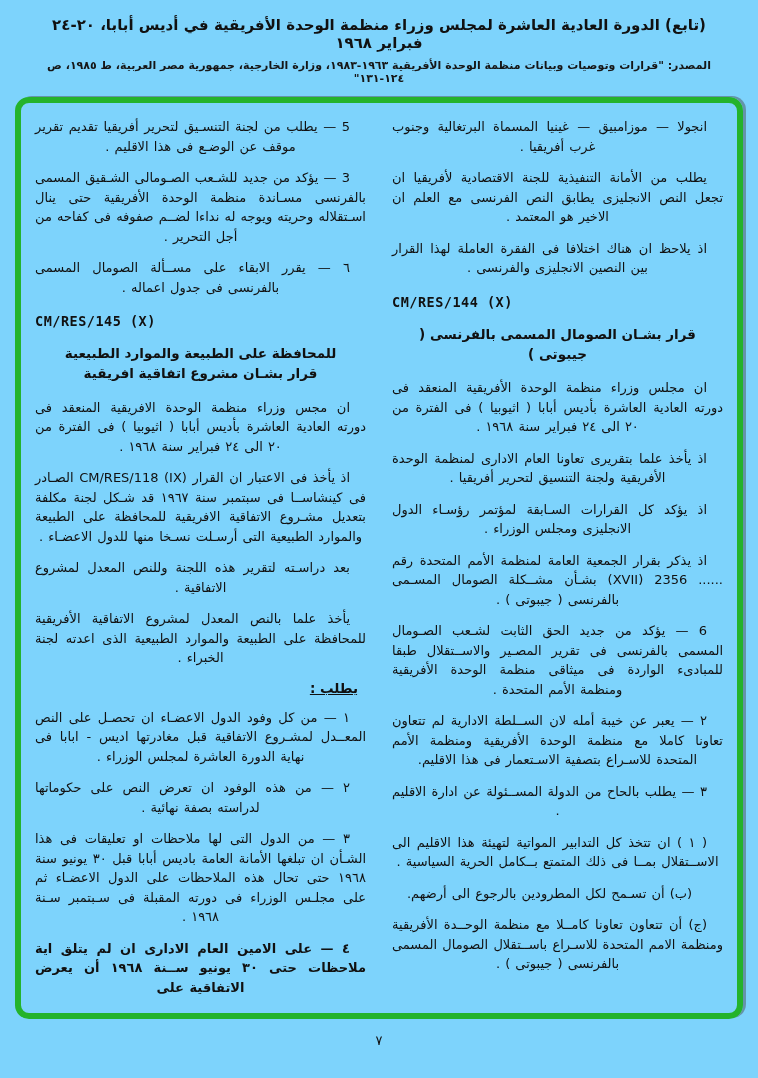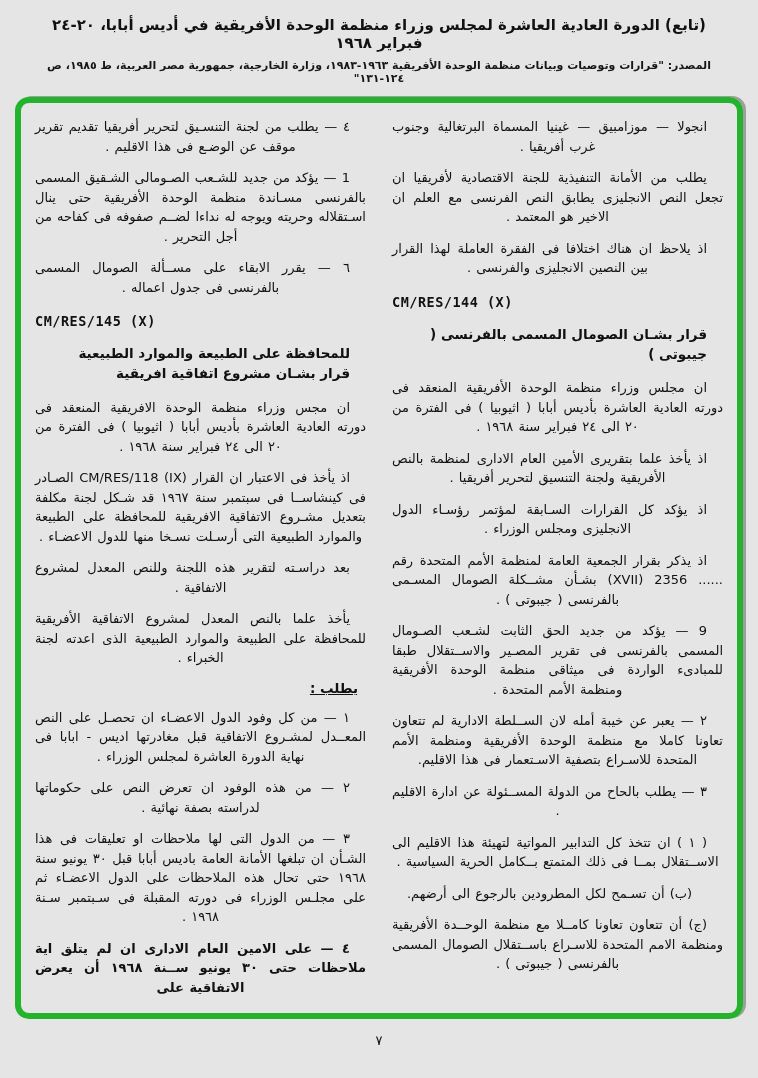--- a/index.html
+++ b/index.html
@@ -1,18 +1,18 @@
 <!DOCTYPE html>
 <html lang="ar"><head>
 <meta charset="utf-8">
 <style>
   html,body{margin:0;padding:0;background:#ffffff;}
   .page{
     width:758px;height:1078px;box-sizing:border-box;
-    background:#e5e5e5;color:#111;
+    background:#7dd3fc;color:#111;
     font-family:"DejaVu Sans",sans-serif;
     position:relative;overflow:hidden;
   }
   .header{
     text-align:center;direction:rtl;
     padding-top:16px;
   }
   .header .line1{
     font-size:15px;font-weight:bold;letter-spacing:0;
     margin:0 30px 7px;
@@ -41,22 +41,22 @@
     word-spacing:1px;
   }
   .res-number{
     direction:ltr;text-align:left;
     font-family:"DejaVu Sans Mono",monospace;
     font-size:13.5px;letter-spacing:.5px;
     margin:16px 0 14px;
     font-weight:bold;
   }
   .res-title{
-    font-size:13.5px;font-weight:bold;text-align:right;
-    margin:0 16px 14px;line-height:1.5;
+    font-size:13.5px;font-weight:bold;text-align:center;
+    margin:0 10px 14px;line-height:1.5;
   }
   .requests-label{
     font-size:13.5px;font-weight:bold;text-align:right;
     text-decoration:underline;
     margin:4px 8px 12px;
   }
   .strong{font-weight:bold;}
   .page-number{
     text-align:center;font-size:13px;margin-top:14px;
   }
@@ -74,34 +74,34 @@
   <div class="frame">
     <div class="cols">
 
       <section class="col">
         <p>انجولا — موزامبيق — غينيا المسماة البرتغالية وجنوب غرب أفريقيا .</p>
         <p>يطلب من الأمانة التنفيذية للجنة الاقتصادية لأفريقيا ان تجعل النص الانجليزى يطابق النص الفرنسى مع العلم ان الاخير هو المعتمد .</p>
         <p>اذ يلاحظ ان هناك اختلافا فى الفقرة العاملة لهذا القرار بين النصين الانجليزى والفرنسى .</p>
         <div class="res-number">CM/RES/144 (X)</div>
         <div class="res-title">قرار بشـان الصومال المسمى بالفرنسى ( جيبوتى )</div>
         <p>ان مجلس وزراء منظمة الوحدة الأفريقية المنعقد فى دورته العادية العاشرة بأديس أبابا ( اثيوبيا ) فى الفترة من ٢٠ الى ٢٤ فبراير سنة ١٩٦٨ .</p>
-        <p>اذ يأخذ علما بتقريرى الأمين العام الادارى لمنظمة بالنص الأفريقية ولجنة التنسيق لتحرير أفريقيا .</p>
+        <p>اذ يأخذ علما بتقريرى تعاونا العام الادارى لمنظمة الوحدة الأفريقية ولجنة التنسيق لتحرير أفريقيا .</p>
         <p>اذ يؤكد كل القرارات السـابقة لمؤتمر رؤسـاء الدول الانجليزى ومجلس الوزراء .</p>
         <p>اذ يذكر بقرار الجمعية العامة لمنظمة الأمم المتحدة رقم ...... 2356 (XVII) بشـأن مشــكلة الصومال المسـمى بالفرنسى ( جيبوتى ) .</p>
-        <p>9 — يؤكد من جديد الحق الثابت لشـعب الصـومال المسمى بالفرنسى فى تقرير المصـير والاســتقلال طبقا للمبادىء الواردة فى ميثاقى منظمة الوحدة الأفريقية ومنظمة الأمم المتحدة .</p>
+        <p>6 — يؤكد من جديد الحق الثابت لشـعب الصـومال المسمى بالفرنسى فى تقرير المصـير والاســتقلال طبقا للمبادىء الواردة فى ميثاقى منظمة الوحدة الأفريقية ومنظمة الأمم المتحدة .</p>
         <p>٢ — يعبر عن خيبة أمله لان الســلطة الادارية لم تتعاون تعاونا كاملا مع منظمة الوحدة الأفريقية ومنظمة الأمم المتحدة للاسـراع بتصفية الاسـتعمار فى هذا الاقليم.</p>
         <p>٣ — يطلب بالحاح من الدولة المســئولة عن ادارة الاقليم .</p>
         <p>( ١ ) ان تتخذ كل التدابير المواتية لتهيئة هذا الاقليم الى الاســتقلال بمــا فى ذلك المتمتع بــكامل الحرية السياسية .</p>
         <p>(ب) أن تسـمح لكل المطرودين بالرجوع الى أرضهم.</p>
         <p>(ج) أن تتعاون تعاونا كامــلا مع منظمة الوحــدة الأفريقية ومنظمة الامم المتحدة للاسـراع باســتقلال الصومال المسمى بالفرنسى ( جيبوتى ) .</p>
       </section>
 
       <section class="col">
-        <p>٤ — يطلب من لجنة التنسـيق لتحرير أفريقيا تقديم تقرير موقف عن الوضـع فى هذا الاقليم .</p>
-        <p>1 — يؤكد من جديد للشـعب الصـومالى الشـقيق المسمى بالفرنسى مسـاندة منظمة الوحدة الأفريقية حتى ينال اسـتقلاله وحريته ويوجه له نداءا لضــم صفوفه فى كفاحه من أجل التحرير .</p>
+        <p>5 — يطلب من لجنة التنسـيق لتحرير أفريقيا تقديم تقرير موقف عن الوضـع فى هذا الاقليم .</p>
+        <p>3 — يؤكد من جديد للشـعب الصـومالى الشـقيق المسمى بالفرنسى مسـاندة منظمة الوحدة الأفريقية حتى ينال اسـتقلاله وحريته ويوجه له نداءا لضــم صفوفه فى كفاحه من أجل التحرير .</p>
         <p>٦ — يقرر الابقاء على مســألة الصومال المسمى بالفرنسى  فى جدول اعماله .</p>
         <div class="res-number">CM/RES/145 (X)</div>
         <div class="res-title">
           <div>للمحافظة على الطبيعة والموارد الطبيعية</div>
           <div>قرار بشـان مشروع اتفاقية افريقية</div>
         </div>
         <p>ان مجس وزراء منظمة الوحدة الافريقية المنعقد فى دورته العادية العاشرة بأديس أبابا ( اثيوبيا ) فى الفترة من ٢٠ الى ٢٤ فبراير سنة ١٩٦٨ .</p>
         <p>اذ يأخذ فى الاعتبار ان القرار CM/RES/118 (IX) الصـادر فى كينشاســا فى سبتمبر سنة ١٩٦٧ قد شـكل لجنة مكلفة بتعديل مشـروع الاتفاقية الافريقية للمحافظة على الطبيعة والموارد الطبيعية التى أرسـلت نسـخا منها للدول الاعضـاء .</p>
         <p>بعد دراسـته لتقرير هذه اللجنة وللنص المعدل لمشروع الاتفاقية .</p>
         <p>يأخذ علما بالنص المعدل لمشروع الاتفاقية الأفريقية للمحافظة على الطبيعة والموارد الطبيعية الذى اعدته لجنة الخبراء .</p>

